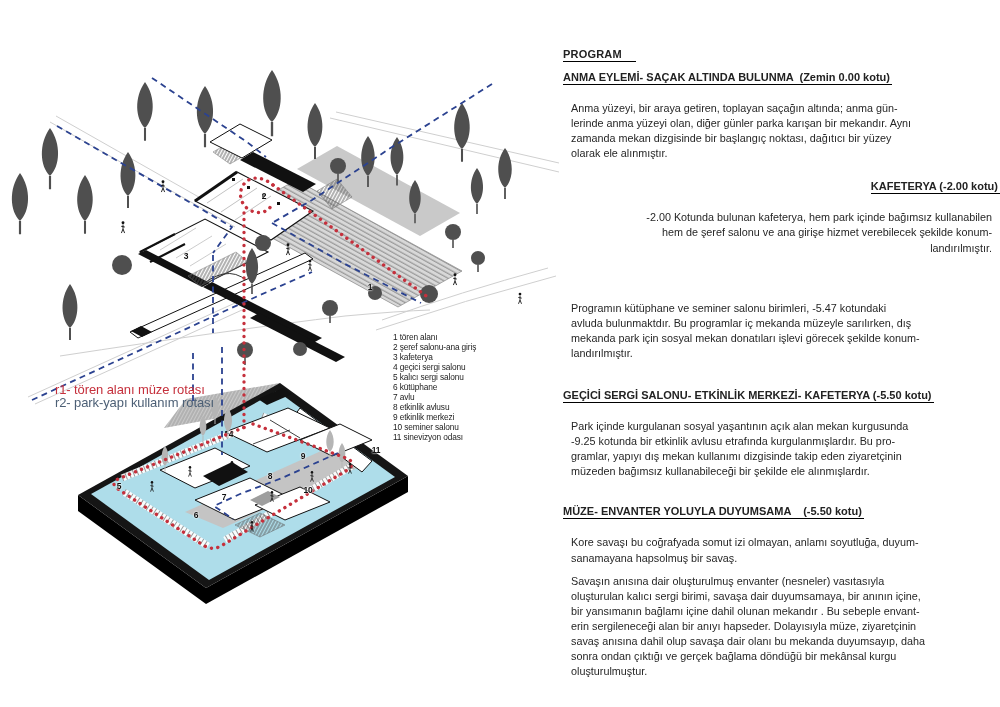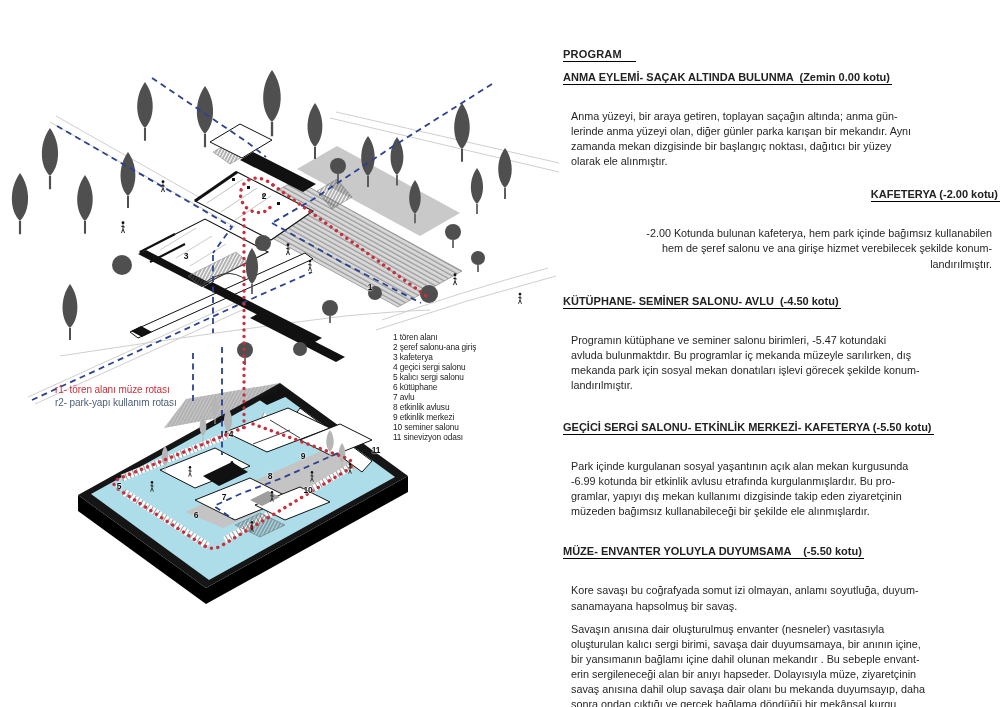--- a/index.html
+++ b/index.html
@@ -1,33 +1,33 @@
 <!DOCTYPE html>
 <html style="--c-r1: #c5303c; --c-r2: #4c5f75;"><head>
 <meta charset="utf-8">
 <style>
   html,body{margin:0;padding:0;background:#888;}
   .board{position:relative;width:1000px;height:707px;background:#ffffff;overflow:hidden;
          font-family:"Liberation Sans",sans-serif;color:#222;}
   svg{position:absolute;left:0;top:0;}
   
-  .route-legend{position:absolute;left:55px;top:384px;font-size:10px;line-height:12.5px;
+  .route-legend{position:absolute;left:55px;top:384px;font-size:13px;line-height:12.5px;
                 letter-spacing:-0.1px;white-space:nowrap;}
   .route-legend .r1{color:var(--c-r1,#c5303c);}
   .route-legend .r2{color:var(--c-r2,#4c5f75);}
   .plan-legend{position:absolute;left:393px;top:333px;font-size:8.6px;line-height:9.95px;
                letter-spacing:-0.15px;color:#1c1c1c;white-space:nowrap;transform:scaleX(.97);transform-origin:left top;}
   .plan-marker{position:absolute;font-size:8.5px;font-weight:bold;color:#101010;transform:translate(-50%,-50%);
                text-shadow:0 0 2px #fff,0 0 2px #fff;letter-spacing:-0.2px;}
   
   .program{position:absolute;left:563px;top:44px;width:437px;}
   .program .title{font-size:11px;font-weight:bold;letter-spacing:.2px;
                   border-bottom:1.4px solid #000;display:inline-block;padding:0 14px 1px 0;margin:0 0 5px 0;}
   .sec{margin:0 0 14px 0;}
-  .sec h2{font-size:11px;font-weight:bold;margin:0 0 16px 0;letter-spacing:0;
+  .sec h2{font-size:11px;font-weight:bold;margin:0 0 8px 0;letter-spacing:0;
           border-bottom:1.4px solid #000;display:inline-block;padding:0 2px 1px 0;white-space:pre-wrap;}
   .sec p{font-size:10.8px;line-height:15.1px;margin:8px;white-space:pre-wrap;color:#262626;}
   .sec p + p{margin-top:0;}
   .gap1{margin-bottom:15px;} .gap2{margin-bottom:19px;text-align:right;} .gap3{margin-bottom:24px;} .gap4{margin-bottom:22px;}
 </style>
 </head>
 <body>
 
 <div class="board">
 
@@ -257,31 +257,31 @@
     </div>
 
     <div class="sec gap2">
       <h2>KAFETERYA (-2.00 kotu)</h2><br>
       <p>-2.00 Kotunda bulunan kafeterya, hem park içinde bağımsız kullanabilen
 hem de şeref salonu ve ana girişe hizmet verebilecek şekilde konum-
 landırılmıştır.</p>
     </div>
 
     <div class="sec gap3">
-      <h2>KÜTÜPHANE- SEMİNER SALONU- AVLU  (-4.50 kotu)</h2><br>
+      <br>
       <p>Programın kütüphane ve seminer salonu birimleri, -5.47 kotundaki
 avluda bulunmaktdır. Bu programlar iç mekanda müzeyle sarılırken, dış
 mekanda park için sosyal mekan donatıları işlevi görecek şekilde konum-
 landırılmıştır.</p>
     </div>
 
     <div class="sec gap4">
       <h2>GEÇİCİ SERGİ SALONU- ETKİNLİK MERKEZİ- KAFETERYA (-5.50 kotu)</h2><br>
       <p>Park içinde kurgulanan sosyal yaşantının açık alan mekan kurgusunda
--6.99 kotunda bir etkinlik avlusu etrafında kurgulanmışlardır. Bu pro-
+-9.25 kotunda bir etkinlik avlusu etrafında kurgulanmışlardır. Bu pro-
 gramlar, yapıyı dış mekan kullanımı dizgisinde takip eden ziyaretçinin
 müzeden bağımsız kullanabileceği bir şekilde ele alınmışlardır.</p>
     </div>
 
     <div class="sec">
       <h2>MÜZE- ENVANTER YOLUYLA DUYUMSAMA    (-5.50 kotu)</h2><br>
       <p>Kore savaşı bu coğrafyada somut izi olmayan, anlamı soyutluğa, duyum-
 sanamayana hapsolmuş bir savaş.</p>
       <p>Savaşın anısına dair oluşturulmuş envanter (nesneler) vasıtasıyla
 oluşturulan kalıcı sergi birimi, savaşa dair duyumsamaya, bir anının içine,

